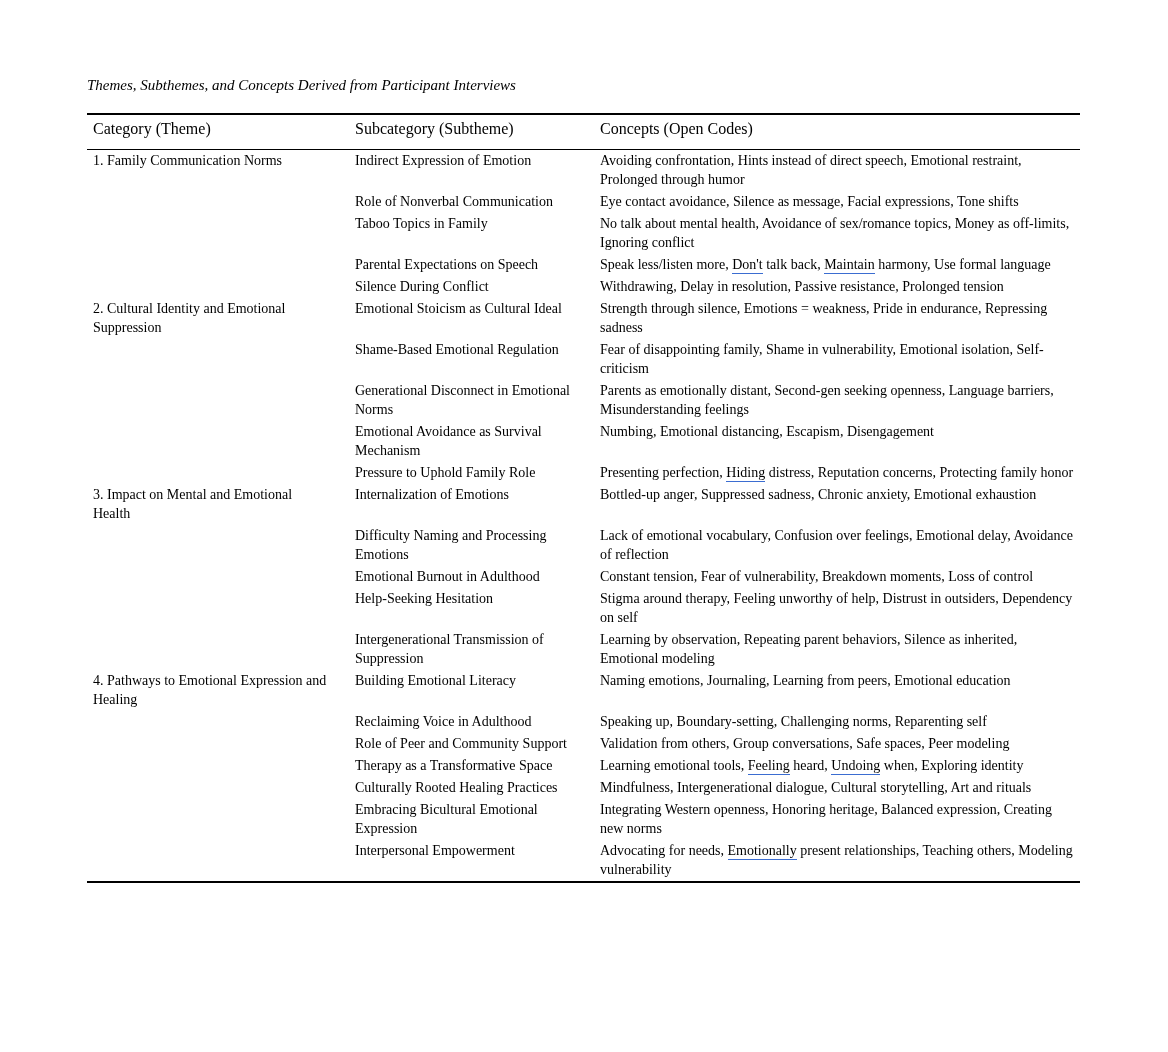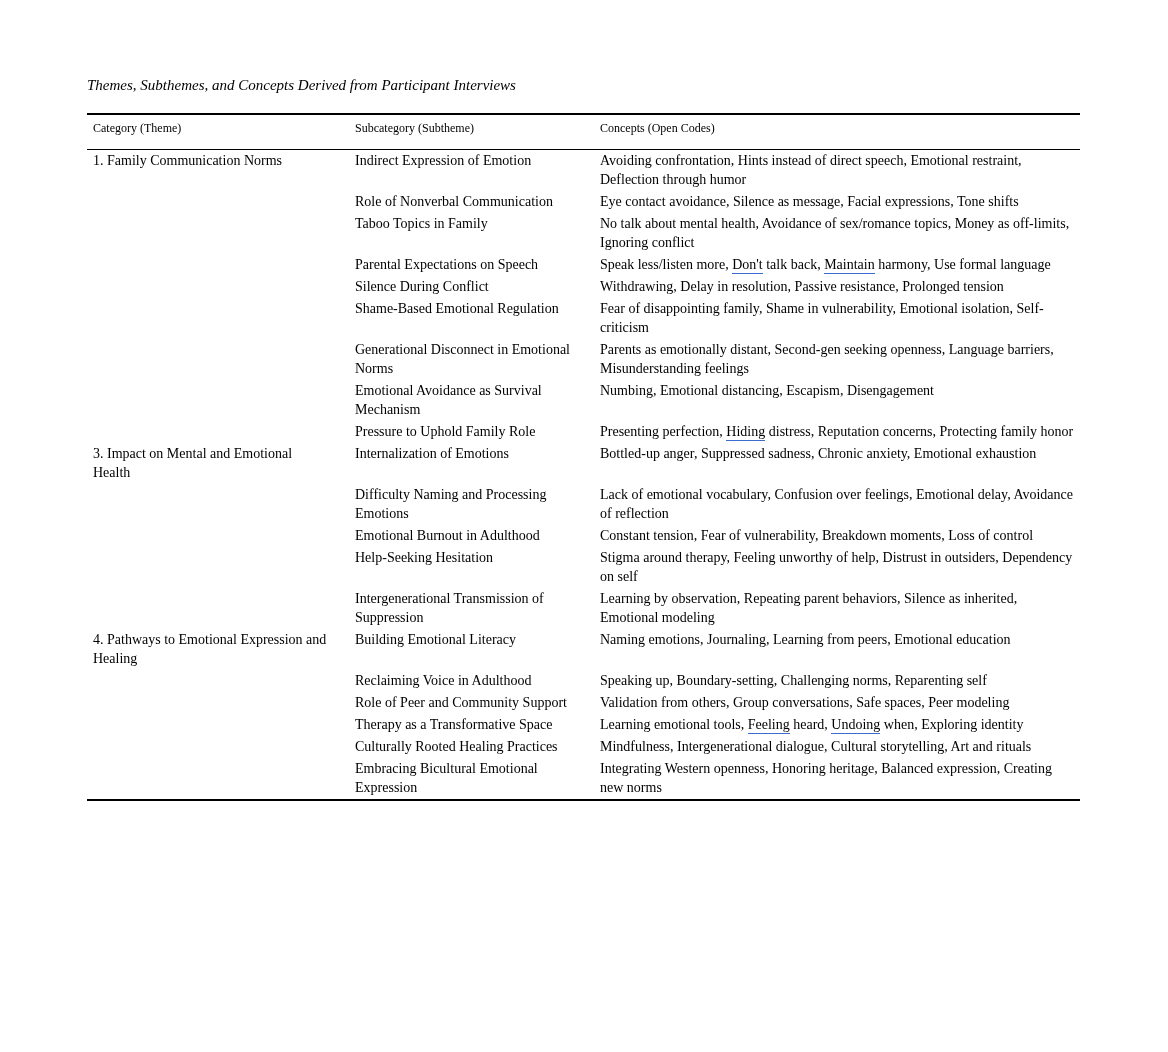--- a/index.html
+++ b/index.html
@@ -28,21 +28,21 @@
     border-collapse: collapse;
     table-layout: fixed;
     width: 993px;
   }
   col.c1 { width: 268px; }
   col.c2 { width: 245px; }
   col.c3 { width: 480px; }
   thead th {
     font-weight: normal;
     text-align: left;
-    font-size: 12px;
+    font-size: 16px;
     line-height: 19px;
     vertical-align: top;
     border-top: 2px solid #000;
     border-bottom: 1px solid #000;
     padding: 4px 8px 11px 0;
   }
   thead th.h1 { padding-left: 6px; }
   tbody td {
     font-size: 14px;
     line-height: 19px;
@@ -83,41 +83,46 @@
         <tr>
           <th class="h1">Category (Theme)</th>
           <th>Subcategory (Subtheme)</th>
           <th>Concepts (Open Codes)</th>
         </tr>
       </thead>
       <tbody id="table-body">
           <tr>
             <td class="col-cat">1. Family Communication Norms</td>
             <td class="col-sub">Indirect Expression of Emotion</td>
-            <td class="col-con"><span>Avoiding confrontation, Hints instead of direct speech, Emotional restraint, Deflection through humor</span></td>
+            <td class="col-con"><span>Avoiding confrontation, Hints instead of direct speech, Emotional restraint, Prolonged through humor</span></td>
           </tr>
           <tr>
             <td class="col-cat"></td>
             <td class="col-sub">Role of Nonverbal Communication</td>
             <td class="col-con"><span>Eye contact avoidance, Silence as message, Facial expressions, Tone shifts</span></td>
           </tr>
           <tr>
             <td class="col-cat"></td>
             <td class="col-sub">Taboo Topics in Family</td>
             <td class="col-con"><span>No talk about mental health, Avoidance of sex/romance topics, Money as off-limits, Ignoring conflict</span></td>
           </tr>
           <tr>
             <td class="col-cat"></td>
             <td class="col-sub">Parental Expectations on Speech</td>
             <td class="col-con"><span>Speak less/listen more, </span><span class="gram">Don't</span><span> talk back, </span><span class="gram">Maintain</span><span> harmony, Use formal language</span></td>
           </tr>
           <tr>
             <td class="col-cat"></td>
             <td class="col-sub">Silence During Conflict</td>
             <td class="col-con"><span>Withdrawing, Delay in resolution, Passive resistance, Prolonged tension</span></td>
+          </tr>
+          <tr>
+            <td class="col-cat">2. Cultural Identity and Emotional Suppression</td>
+            <td class="col-sub">Emotional Stoicism as Cultural Ideal</td>
+            <td class="col-con"><span>Strength through silence, Emotions = weakness, Pride in endurance, Repressing sadness</span></td>
           </tr>
           <tr>
             <td class="col-cat"></td>
             <td class="col-sub">Shame-Based Emotional Regulation</td>
             <td class="col-con"><span>Fear of disappointing family, Shame in vulnerability, Emotional isolation, Self-criticism</span></td>
           </tr>
           <tr>
             <td class="col-cat"></td>
             <td class="col-sub">Generational Disconnect in Emotional Norms</td>
             <td class="col-con"><span>Parents as emotionally distant, Second-gen seeking openness, Language barriers, Misunderstanding feelings</span></td>
@@ -180,18 +185,23 @@
           <tr>
             <td class="col-cat"></td>
             <td class="col-sub">Culturally Rooted Healing Practices</td>
             <td class="col-con"><span>Mindfulness, Intergenerational dialogue, Cultural storytelling, Art and rituals</span></td>
           </tr>
           <tr>
             <td class="col-cat"></td>
             <td class="col-sub">Embracing Bicultural Emotional Expression</td>
             <td class="col-con"><span>Integrating Western openness, Honoring heritage, Balanced expression, Creating new norms</span></td>
           </tr>
+          <tr>
+            <td class="col-cat"></td>
+            <td class="col-sub">Interpersonal Empowerment</td>
+            <td class="col-con"><span>Advocating for needs, </span><span class="gram">Emotionally</span><span> present relationships, Teaching others, Modeling vulnerability</span></td>
+          </tr>
         </tbody>
     </table>
   </div>
 
   <div class="bottom-strip"></div>
 </div>
 
 </body></html>

